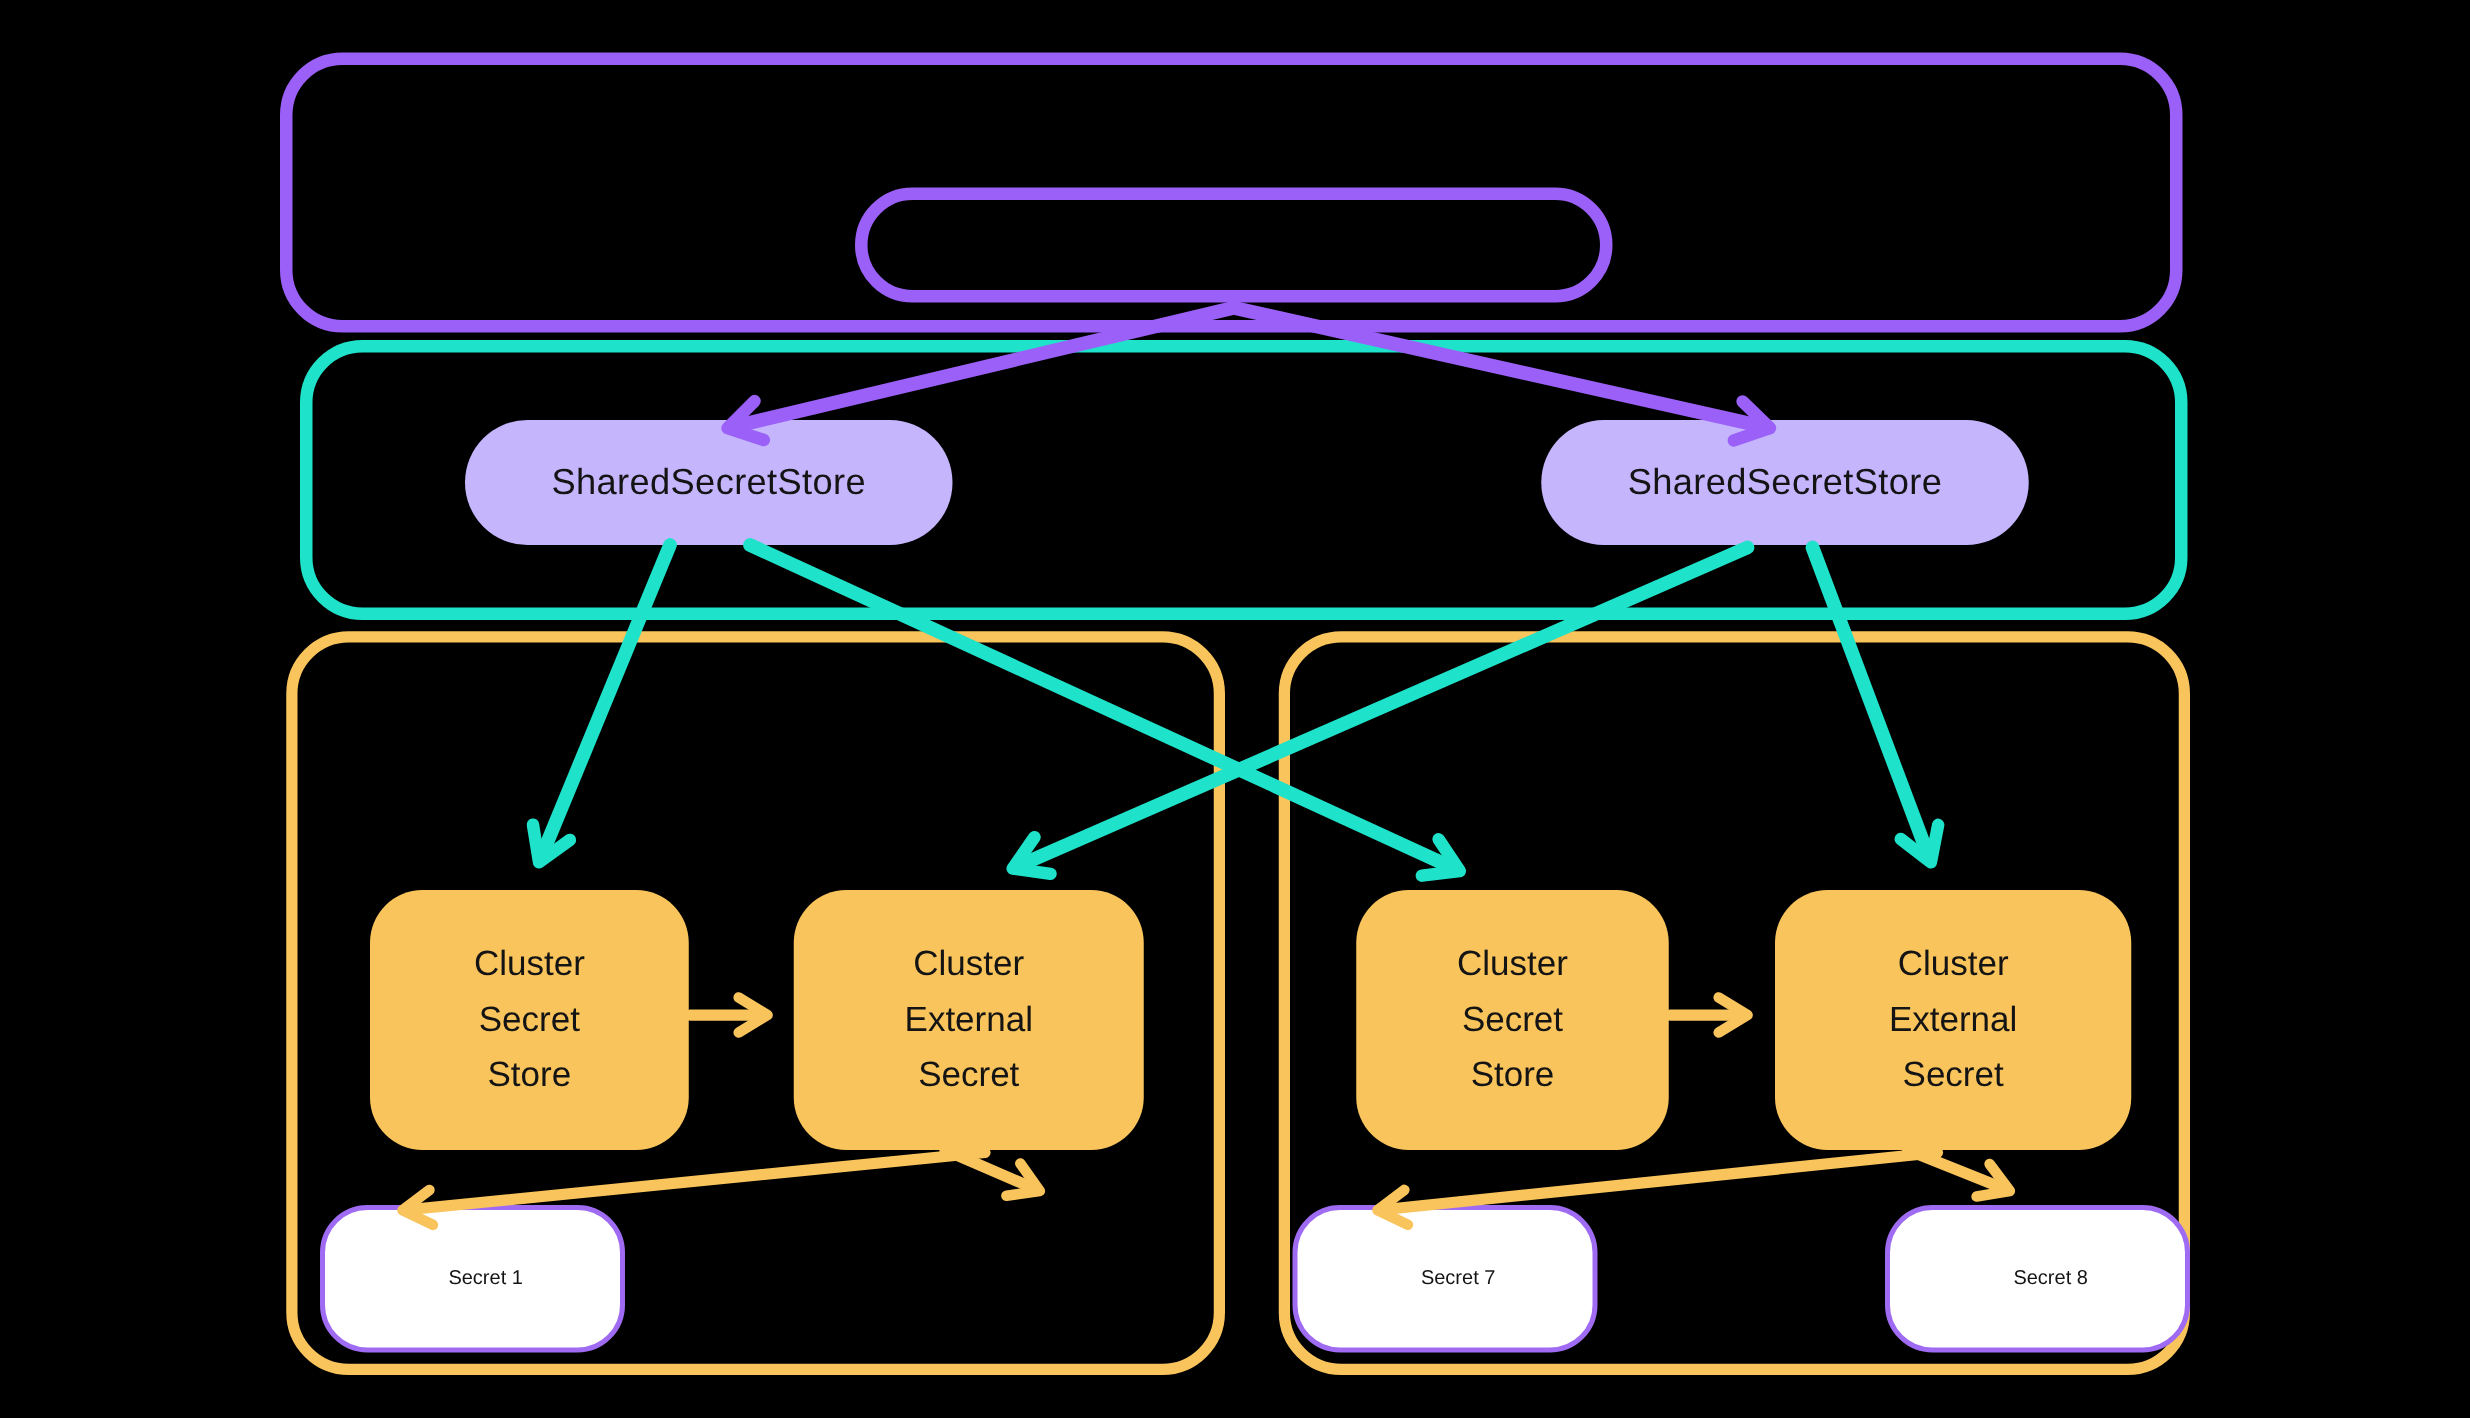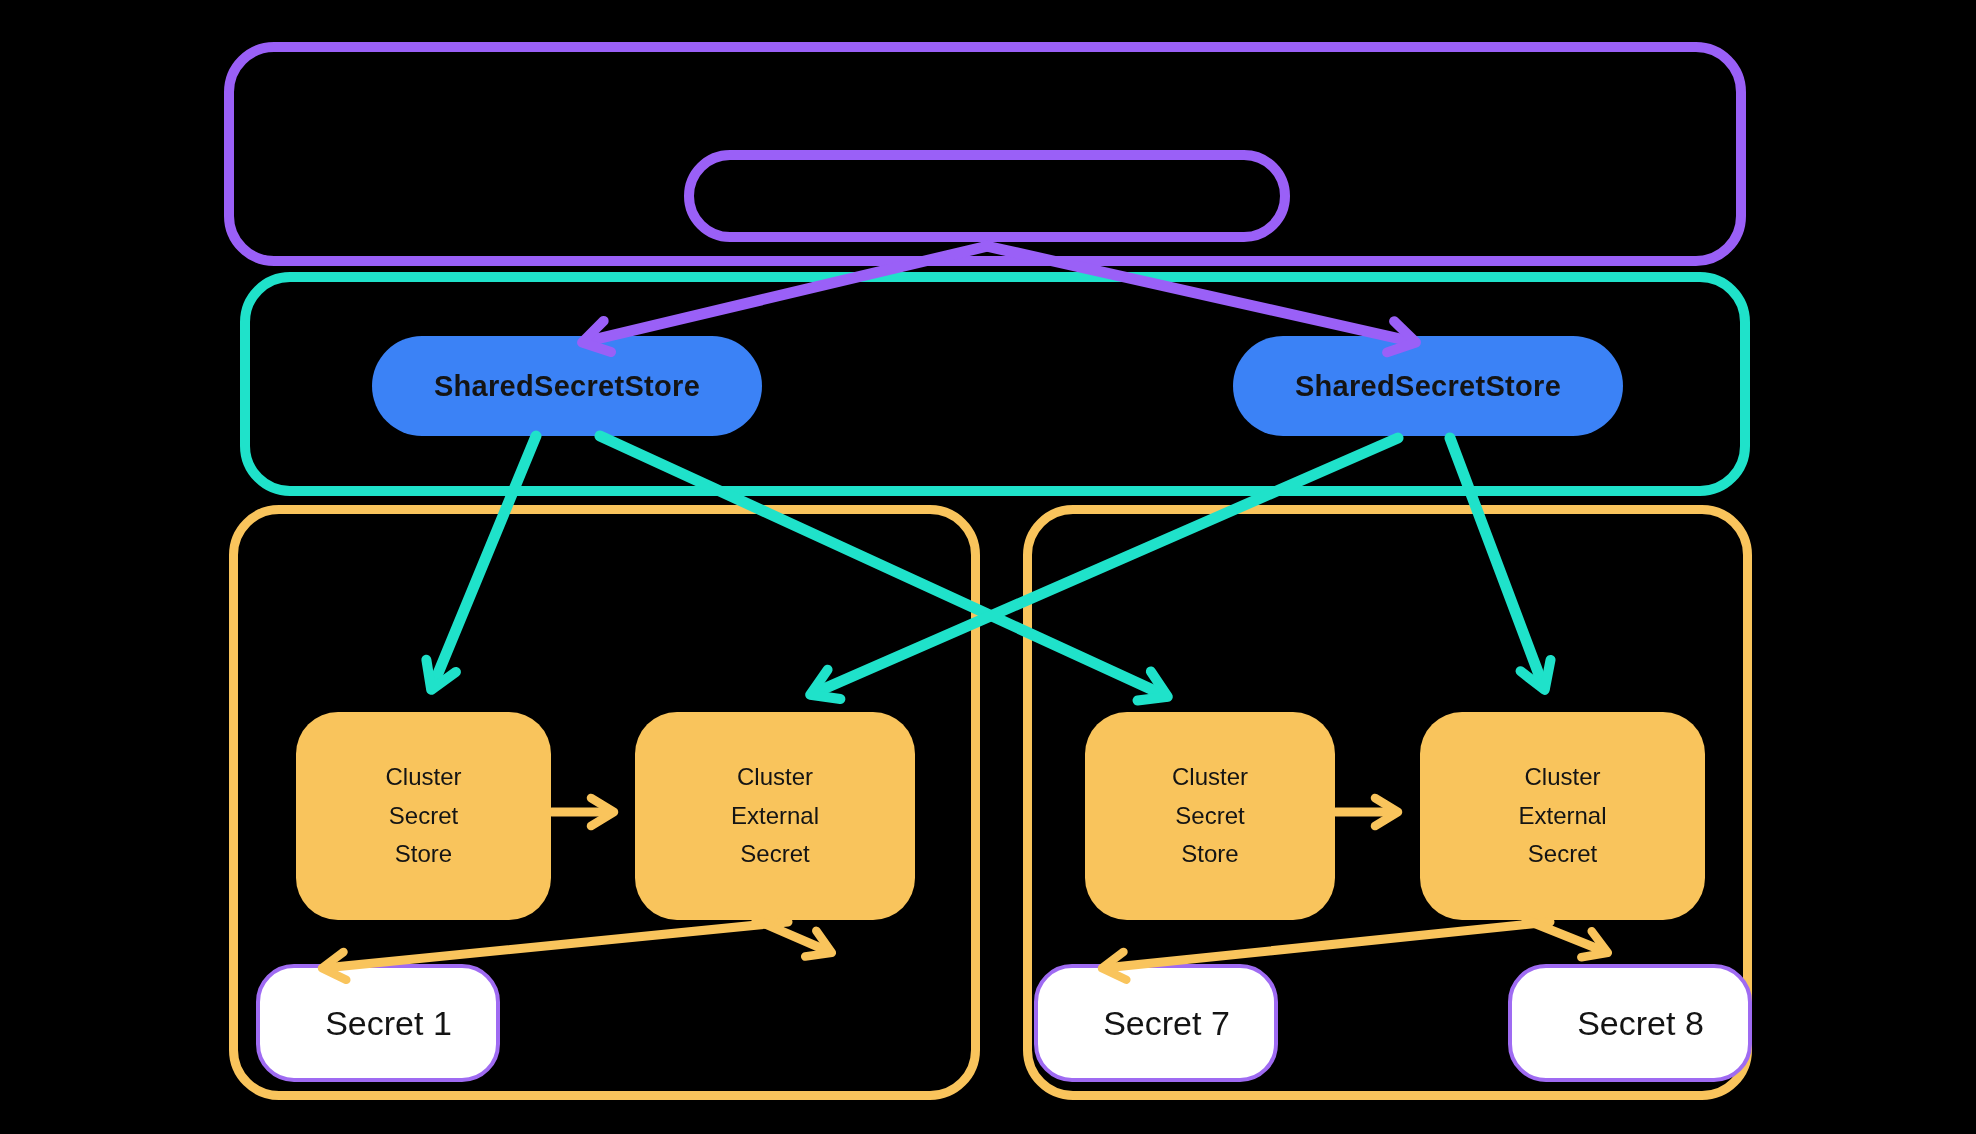--- a/index.html
+++ b/index.html
@@ -37,48 +37,47 @@
     box-sizing: border-box;
     display: flex;
     align-items: center;
     justify-content: center;
     text-align: center;
     color: #141414;
     white-space: pre-line;
     z-index: 2;
   }
   .teal-pill {
-    background: #3b82f6;
+    background: #c4b5fd;
     border-radius: 50px;
     width: 390px; height: 100px;
     font-size: 29px;
     letter-spacing: 0.3px;
-    font-weight: bold;
   }
   .shared-left  { left: 372px;  top: 336px; }
   .shared-right { left: 1233px; top: 336px; }
 
   .yellow-node {
     background: #F9C45C;
     border-radius: 42px;
     height: 208px;
-    font-size: 24px;
+    font-size: 28px;
     line-height: 1.6;
   }
   .css-left  { left: 296px;  top: 712px; width: 255px; }
   .ces-left  { left: 635px;  top: 712px; width: 280px; }
   .css-right { left: 1085px; top: 712px; width: 250px; }
   .ces-right { left: 1420px; top: 712px; width: 285px; }
 
   .secret-pill {
     background: #FFFFFF;
     border: 4px solid #9F6BF2;
     border-radius: 38px;
     width: 244px; height: 118px;
-    font-size: 34px;
+    font-size: 16px;
     padding-left: 21px;
   }
   .secret-1 { left: 256px;  top: 964px; }
   .secret-2 { left: 734px;  top: 964px; }
   .secret-3 { left: 1034px; top: 964px; }
   .secret-4 { left: 1508px; top: 964px; }
 
   
   .arrows {
     position: absolute;

